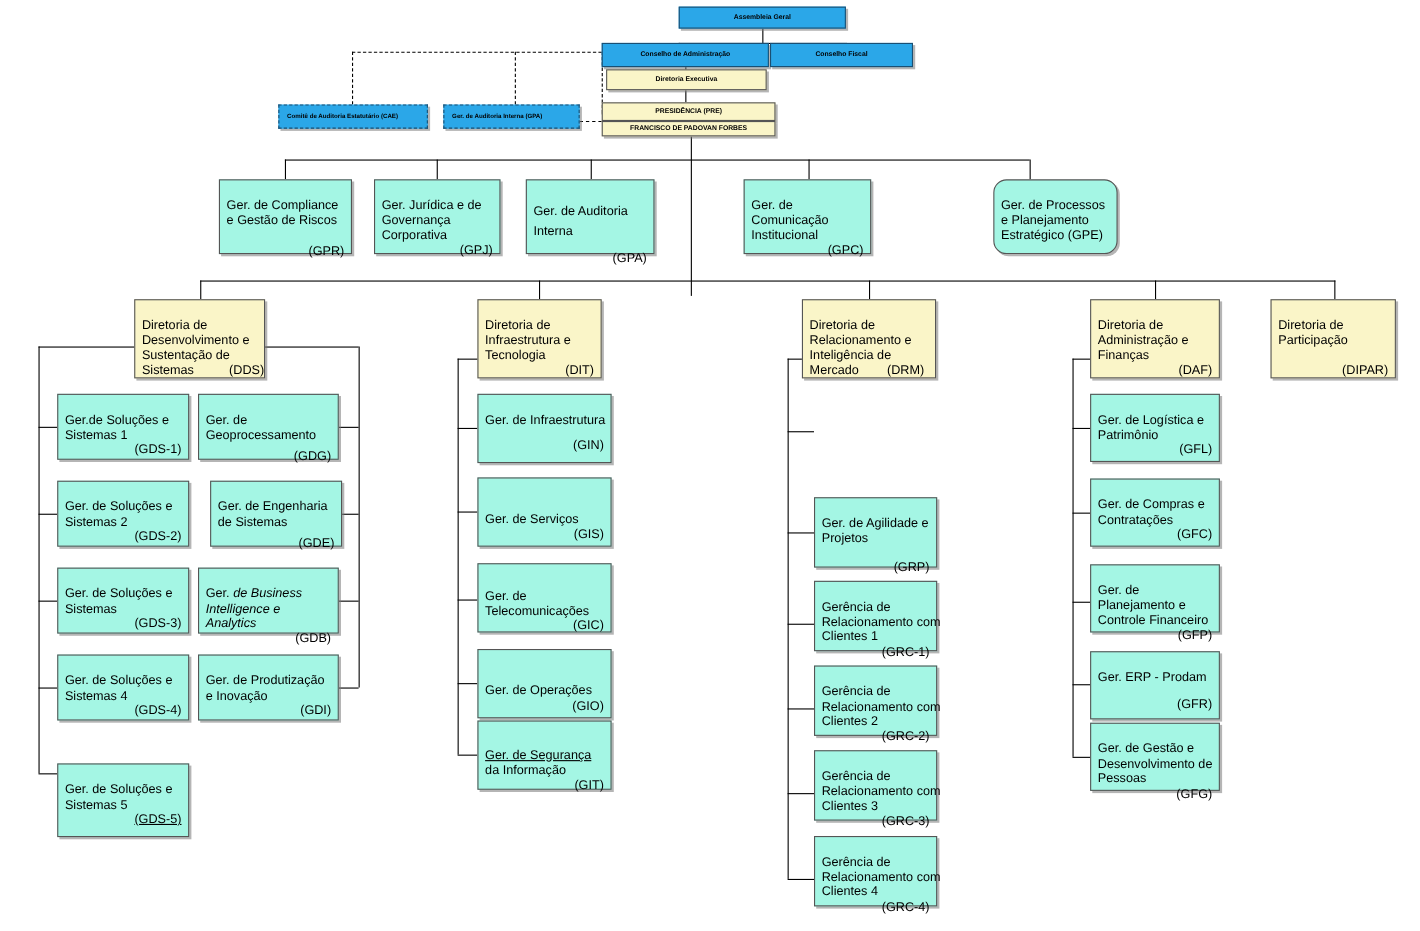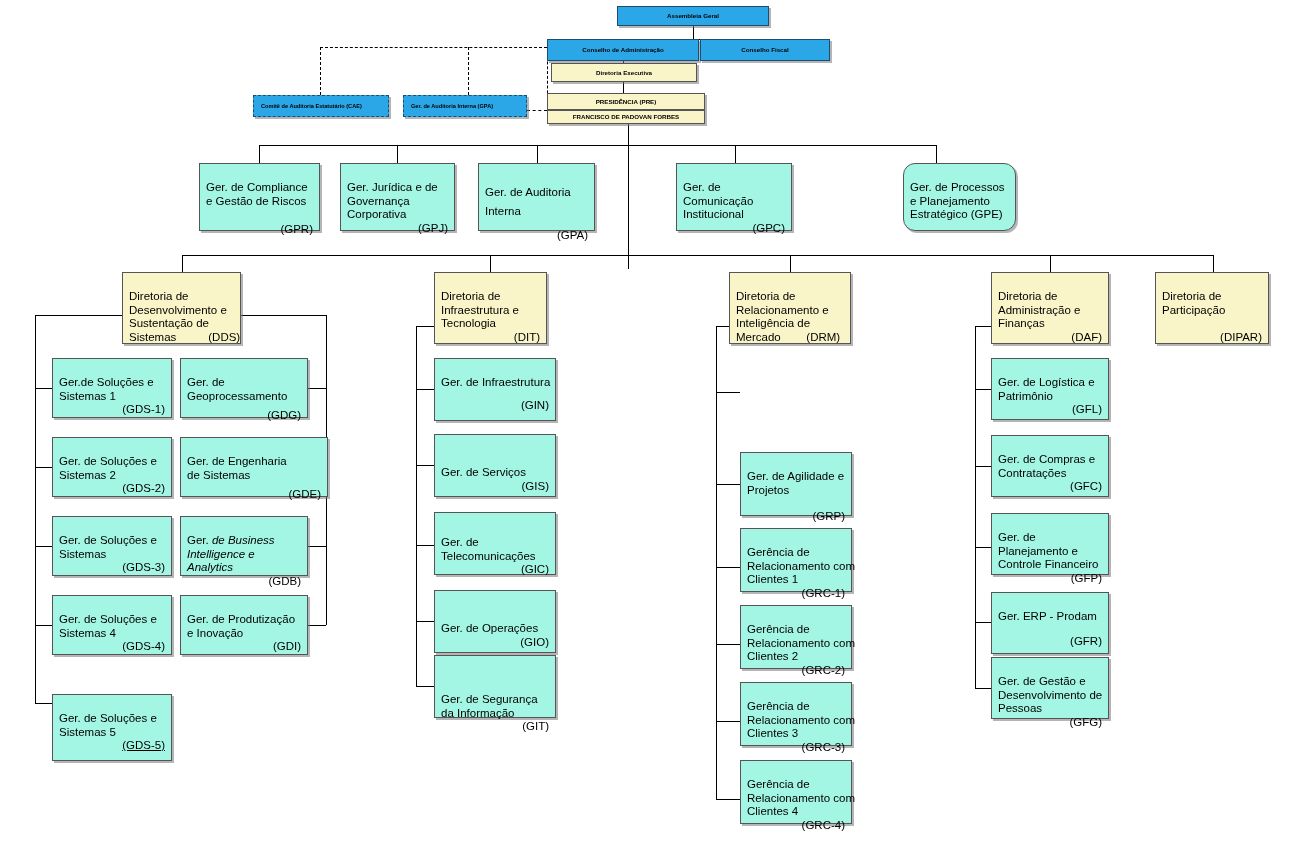--- a/index.html
+++ b/index.html
@@ -228,21 +228,21 @@
     <span class="ln">Ger. de Soluções e</span>
     <span class="ln">Sistemas 5</span>
     <span class="code undl">(GDS-5)</span>
   </div>
 
   <div class="box cyan" style="left:180px;top:358px;width:128px;height:60px;">
     <span class="ln">Ger. de</span>
     <span class="ln">Geoprocessamento</span>
     <span class="code" style="margin-top:6px;">(GDG)</span>
   </div>
-  <div class="box cyan" style="left:180px;top:437px;width:148px;height:60px;">
+  <div class="box cyan" style="left:191px;top:437px;width:120px;height:60px;">
     <span class="ln">Ger. de Engenharia</span>
     <span class="ln">de Sistemas</span>
     <span class="code" style="margin-top:6px;">(GDE)</span>
   </div>
   <div class="box cyan" style="left:180px;top:516px;width:128px;height:60px;">
     <span class="ln">Ger. <span class="ital">de Business</span></span>
     <span class="ln ital">Intelligence  e</span>
     <span class="ln ital">Analytics</span>
     <span class="code">(GDB)</span>
   </div>
@@ -263,21 +263,21 @@
   <div class="box cyan" style="left:434px;top:512px;width:122px;height:63px;">
     <span class="ln" style="margin-top:6px;">Ger. de</span>
     <span class="ln">Telecomunicações</span>
     <span class="code">(GIC)</span>
   </div>
   <div class="box cyan" style="left:434px;top:590px;width:122px;height:63px;">
     <span class="ln" style="margin-top:14px;">Ger. de Operações</span>
     <span class="code">(GIO)</span>
   </div>
   <div class="box cyan" style="left:434px;top:655px;width:122px;height:63px;">
-    <span class="ln" style="margin-top:20px;">Ger. de Segurança</span>
+    <span class="ln" style="margin-top:8px;text-decoration:underline;">Ger. de Segurança</span>
     <span class="ln">da Informação</span>
     <span class="code">(GIT)</span>
   </div>
 
   <div class="box cyan" style="left:740px;top:452px;width:112px;height:64px;">
     <span class="ln">Ger. de Agilidade e</span>
     <span class="ln">Projetos</span>
     <span class="code" style="margin-top:13px;">(GRP)</span>
   </div>
   <div class="box cyan" style="left:740px;top:528px;width:112px;height:64px;">

